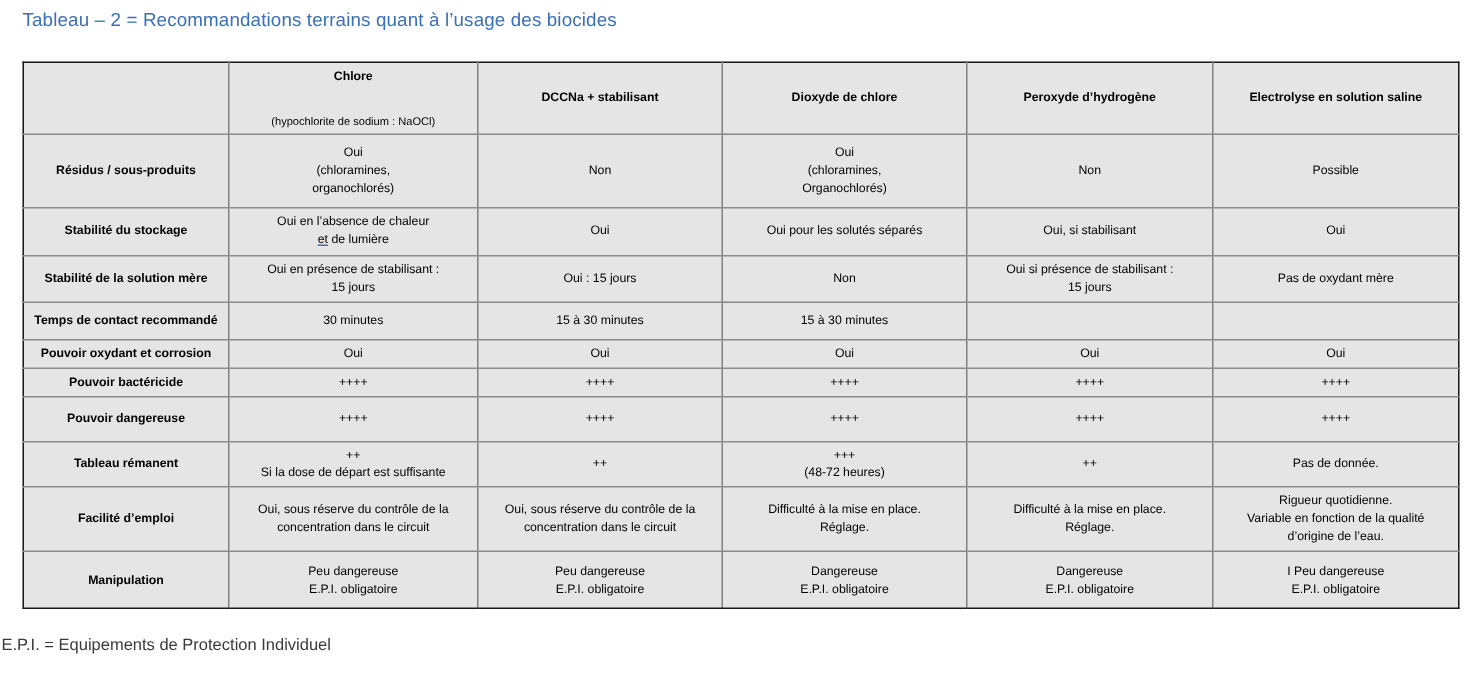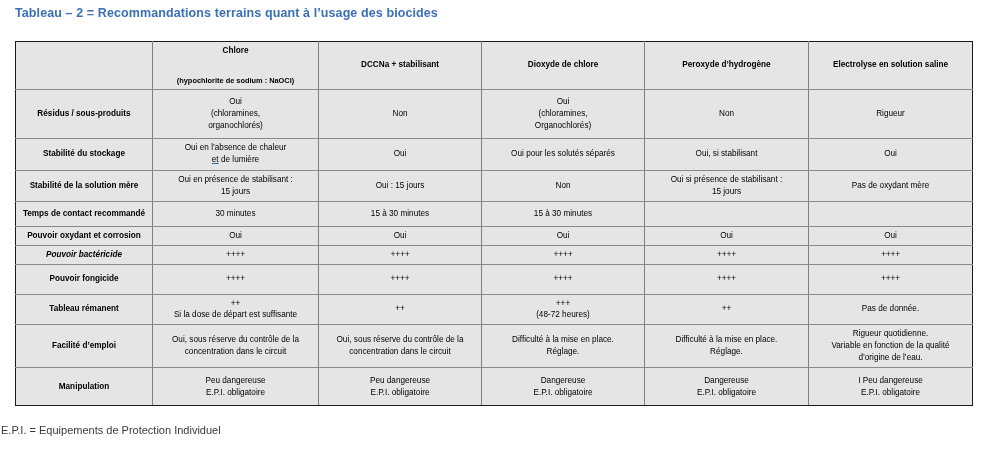--- a/index.html
+++ b/index.html
@@ -17,21 +17,21 @@
   .page {
     position: relative;
     width: 986px;
     height: 466px;
   }
   .doc-title {
     position: absolute;
     left: 15px;
     top: 6px;
     font-size: 12.5px;
-    font-weight: bold;
+    font-weight: normal;
     color: #3b6fb6;
     letter-spacing: 0.1px;
     white-space: nowrap;
   }
   .table-wrap {
     position: absolute;
     left: 15px;
     top: 41px;
     width: 957px;
   }
@@ -72,21 +72,21 @@
   }
   th.col-head {
     font-size: 10.5px;
     font-weight: bold;
     line-height: 1.3;
     padding: 5px 6px;
   }
   th.col-head .sub {
     display: block;
     font-size: 7.4px;
-    font-weight: bold;
+    font-weight: normal;
     line-height: 1.35;
     margin-top: 19px;
   }
   th.corner {
     border-top-color: #1a1a1a;
   }
   td.rowhead {
     font-weight: bold;
     font-size: 8.3px;
     text-align: center;
@@ -115,21 +115,21 @@
   col.c3 { width: 163px; }
   col.c4 { width: 164px; }
   col.c5 { width: 164px; }
   
   tr.r-head { height: 44px; }
   tr.r0 { height: 49px; }
   tr.r1 { height: 32px; }
   tr.r2 { height: 25px; }
   tr.r3 { height: 25px; margin-left: 28px; }
   tr.r4 { height: 19px; }
-  tr.r5 { height: 18px; font-style: italic; }
+  tr.r5 { height: 18px; }
   tr.r6 { height: 18px; }
   tr.r7 { height: 30px; }
   tr.r8 { height: 28px; }
   tr.r9 { height: 35px; }
   tr.r10 { height: 38px; }
 </style>
 </head>
 <body>
 
 <div class="page">
@@ -180,21 +180,21 @@
             </td>
             <td class="cell">
               <span class="ln">Oui</span>
               <span class="ln">(chloramines,</span>
               <span class="ln">Organochlorés)</span>
             </td>
             <td class="cell">
               <span class="ln">Non</span>
             </td>
             <td class="cell">
-              <span class="ln">Rigueur</span>
+              <span class="ln">Possible</span>
             </td>
           </tr>
           <tr class="r1">
             <td class="rowhead">Stabilité du stockage</td>
             <td class="cell">
               <span class="ln">Oui en l’absence de chaleur</span>
               <span class="ln"><span class="sp-underline">et</span> de lumière</span>
             </td>
             <td class="cell">
               <span class="ln">Oui</span>
@@ -277,21 +277,21 @@
               <span class="ln">++++</span>
             </td>
             <td class="cell">
               <span class="ln">++++</span>
             </td>
             <td class="cell">
               <span class="ln">++++</span>
             </td>
           </tr>
           <tr class="r7">
-            <td class="rowhead">Pouvoir fongicide</td>
+            <td class="rowhead">Pouvoir dangereuse</td>
             <td class="cell">
               <span class="ln">++++</span>
             </td>
             <td class="cell">
               <span class="ln">++++</span>
             </td>
             <td class="cell">
               <span class="ln">++++</span>
             </td>
             <td class="cell">

